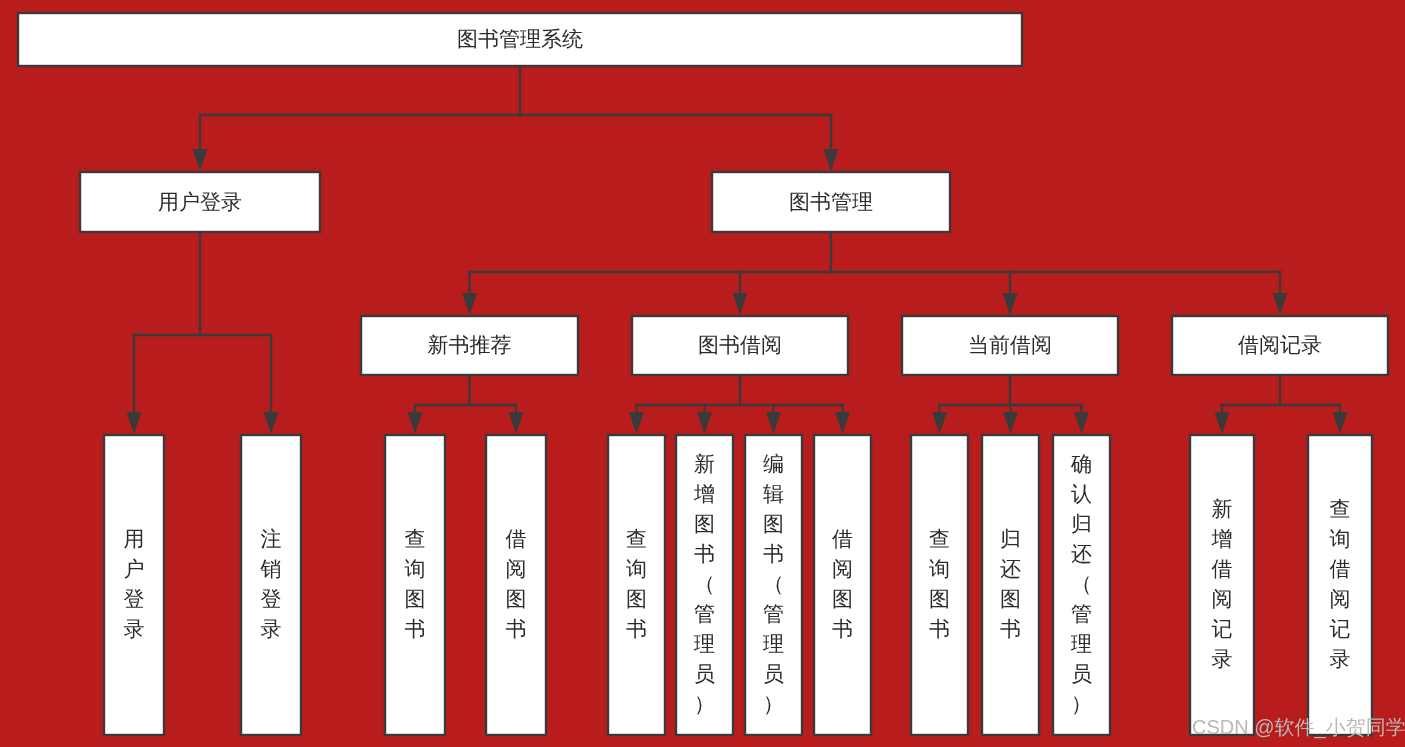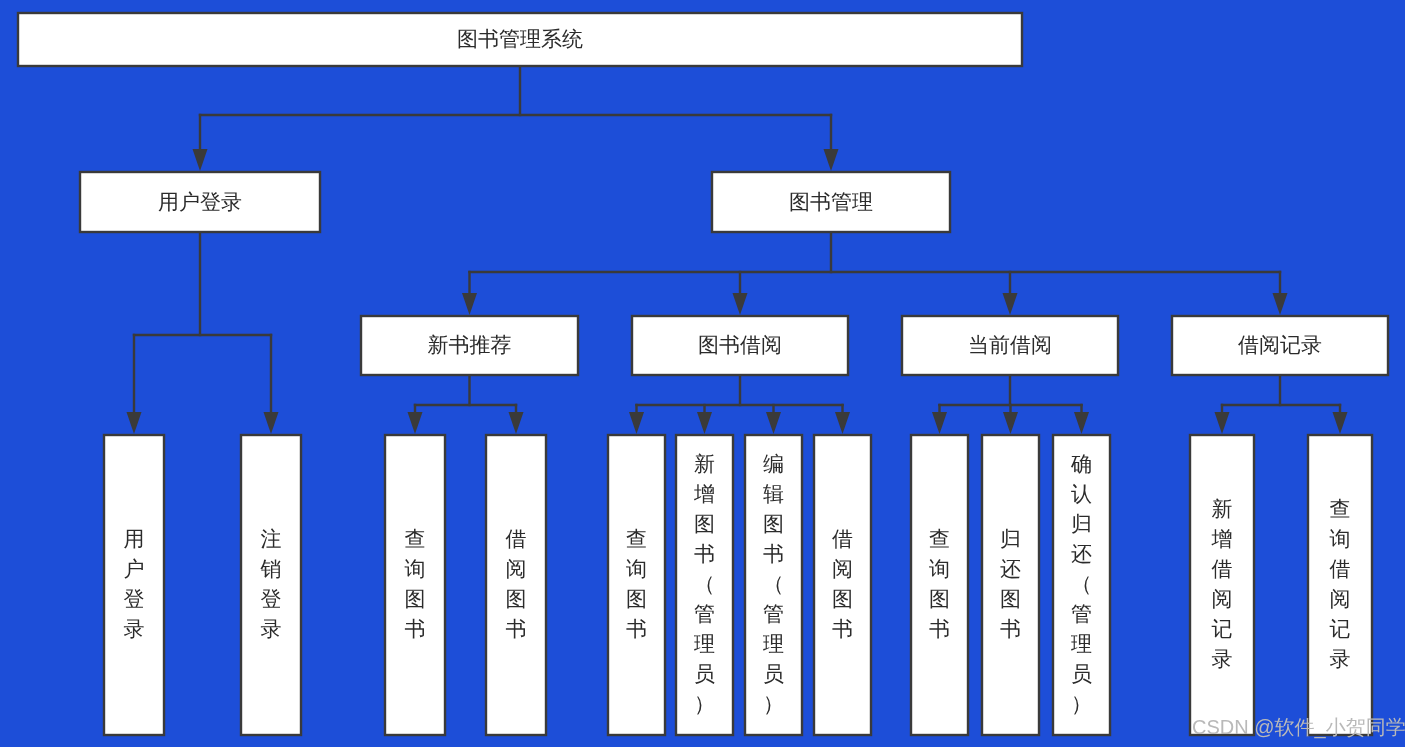--- a/index.html
+++ b/index.html
@@ -12,21 +12,21 @@
     width: 1405px;
     height: 747px;
     font-family: "Liberation Sans", "DejaVu Sans", sans-serif;
     overflow: hidden;
     position: relative;
   }
   #diagram-root {
     position: relative;
     width: 1405px;
     height: 747px;
-    background: #1d4ed8;
+    background: #b91c1c;
   }
   svg#flow-svg {
     position: absolute;
     left: 0;
     top: 0;
     width: 1405px;
     height: 747px;
     display: block;
   }
   .node-box {

